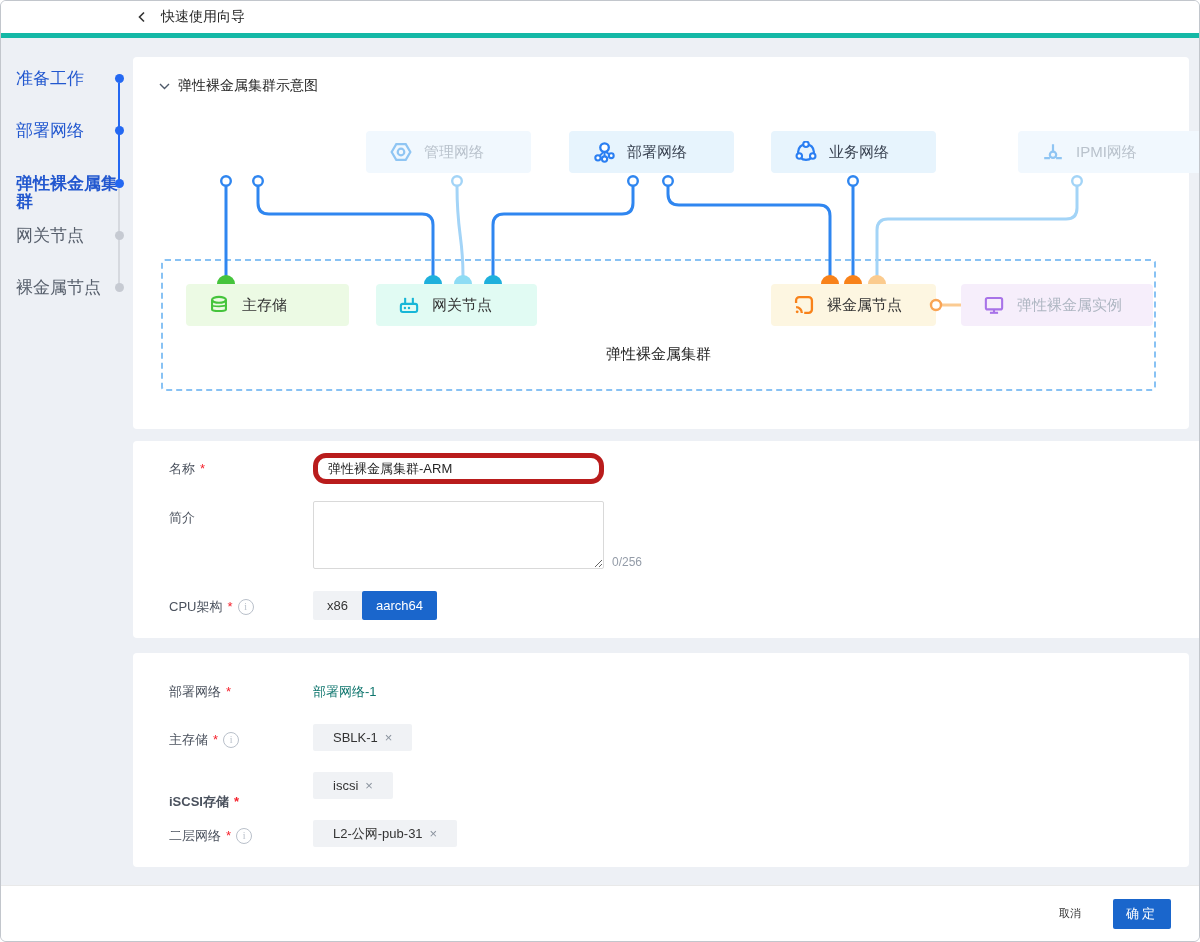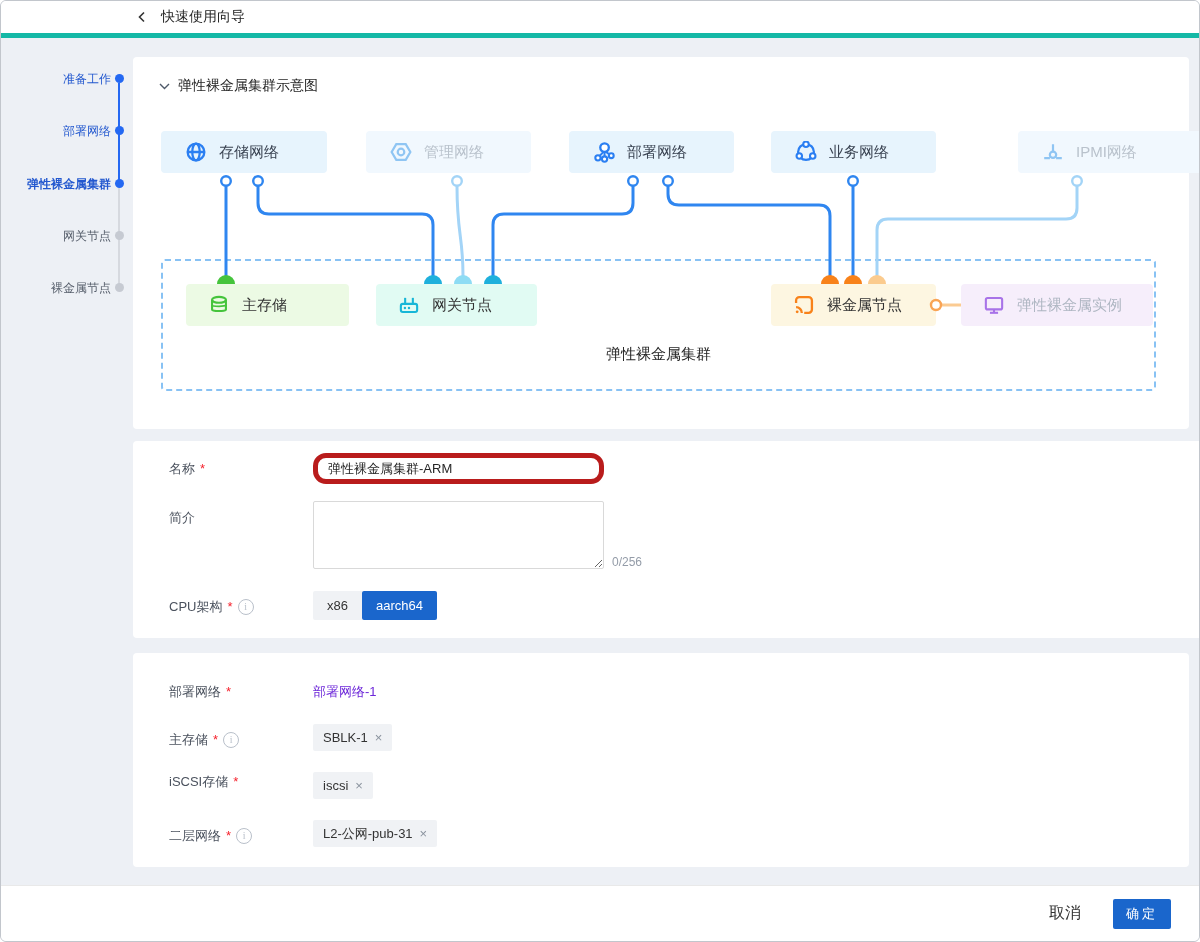--- a/index.html
+++ b/index.html
@@ -9,21 +9,21 @@
   
   .topbar{position:absolute;left:0;top:0;right:0;height:37px;background:#fff;
     border-bottom:5px solid #14b8a6;display:flex;align-items:center;padding-left:134px;box-sizing:border-box;}
   .back-btn{display:flex;align-items:center;cursor:pointer;margin-right:12px;}
   .topbar-title{font-size:14px;font-weight:500;color:#262626;}
   
   .stepper{position:absolute;left:0;top:37px;width:132px;height:300px;}
   .step-line{position:absolute;left:117px;width:2px;}
   .line-blue{top:45px;height:104px;background:#2468f2;}
   .line-gray{top:149px;height:101px;background:#d6d9df;}
-  .step{position:absolute;left:0;width:110px;text-align:right;font-size:12px;height:18px;line-height:18px;cursor:pointer;}
+  .step{position:absolute;left:15px;width:110px;text-align:left;font-size:17px;height:18px;line-height:18px;cursor:pointer;}
   .step.done,.step.current{color:#2358cf;}
   .step.current{font-weight:700;}
   .step.pending{color:#565e6b;}
   .step-dot{position:absolute;width:9px;height:9px;border-radius:50%;left:114px;}
   .dot-blue{background:#2468f2;}
   .dot-gray{background:#c6cad2;}
   .s1{top:32px;} .d1{top:36px;}
   .s2{top:84px;} .d2{top:88px;}
   .s3{top:137px;} .d3{top:141px;}
   .s4{top:189px;} .d4{top:193px;}
@@ -66,28 +66,28 @@
     border:5px solid #b91c1c;border-radius:13px;padding:0 10px;font-size:13px;color:#262626;
     font-family:"Liberation Sans","DejaVu Sans",sans-serif;outline:none;}
   .desc-area{position:absolute;left:180px;top:60px;width:291px;height:68px;box-sizing:border-box;
     border:1px solid #d9d9d9;border-radius:2px;padding:6px 10px;font-size:13px;resize:both;
     font-family:"Liberation Sans","DejaVu Sans",sans-serif;outline:none;}
   .desc-counter{position:absolute;left:479px;top:114px;font-size:12px;color:#949ca8;}
   .cpu-group{position:absolute;left:180px;top:150px;display:flex;}
   .cpu-btn{height:29px;display:flex;align-items:center;justify-content:center;font-size:13px;cursor:pointer;padding:0 14px;}
   .cpu-off{background:#f0f2f5;color:#333;border-radius:2px 0 0 2px;}
   .cpu-on{background:#1a66cc;color:#fff;border-radius:2px;}
-  .f-value{position:absolute;left:180px;font-size:13px;color:#6d28d9;height:18px;line-height:18px;}
+  .f-value{position:absolute;left:180px;font-size:13px;color:#0f766e;height:18px;line-height:18px;}
   .tag{position:absolute;left:180px;height:27px;background:#f0f2f5;border-radius:2px;display:inline-flex;
-    align-items:center;gap:7px;padding:0 10px;font-size:13px;color:#333;}
+    align-items:center;gap:7px;padding:0 20px;font-size:13px;color:#333;}
   .tag-x{color:#8a939e;font-size:13px;cursor:pointer;}
   
   .footer{position:absolute;left:0;right:0;top:884px;height:56px;background:#fff;border-top:1px solid #e9e9e9;
     display:flex;align-items:center;justify-content:flex-end;gap:26px;padding-right:28px;box-sizing:border-box;}
-  .btn-cancel{font-size:16px;color:#333;cursor:pointer;background:none;border:none;
+  .btn-cancel{font-size:11px;color:#333;cursor:pointer;background:none;border:none;
     font-family:"Liberation Sans","DejaVu Sans",sans-serif;}
   .btn-confirm{background:#1a66cc;color:#fff;border:none;border-radius:2px;height:30px;padding:0 13px;
     font-size:13px;letter-spacing:3px;cursor:pointer;font-family:"Liberation Sans","DejaVu Sans",sans-serif;}
 </style>
 </head>
 <body>
 
 <div class="frame">
 
   <div class="topbar">
@@ -115,28 +115,20 @@
   </div>
 
   <div class="panel panel-diagram">
     <div class="section-head">
       <svg width="11" height="7" viewBox="0 0 11 7">
         <polyline points="1,1 5.5,5.5 10,1" fill="none" stroke="#4e5969" stroke-width="1.4"></polyline>
       </svg>
       <span class="section-title">弹性裸金属集群示意图</span>
     </div>
 
-    <div class="netbox active nb-storage">
-      <svg width="22" height="22" viewBox="0 0 20 20">
-        <circle cx="10" cy="10" r="7.6" fill="none" stroke="#2b7ff2" stroke-width="2.1"></circle>
-        <ellipse cx="10" cy="10" rx="3.4" ry="7.6" fill="none" stroke="#2b7ff2" stroke-width="2.1"></ellipse>
-        <line x1="2.4" y1="10" x2="17.6" y2="10" stroke="#2b7ff2" stroke-width="2.1"></line>
-      </svg>
-      <span>存储网络</span>
-    </div>
     <div class="netbox disabled nb-mgmt">
       <svg width="22" height="22" viewBox="0 0 20 20">
         <polygon points="5.7,2.8 14.3,2.8 18.5,10 14.3,17.2 5.7,17.2 1.5,10" fill="none" stroke="#8fc5f3" stroke-width="2"></polygon>
         <circle cx="10" cy="10" r="3" fill="none" stroke="#8fc5f3" stroke-width="2"></circle>
       </svg>
       <span>管理网络</span>
     </div>
     <div class="netbox active nb-deploy">
       <svg width="22" height="22" viewBox="0 0 20 20">
         <line x1="10.5" y1="9" x2="5" y2="14.5" stroke="#2b7ff2" stroke-width="1.8"></line>
@@ -269,21 +261,21 @@
     <div class="f-label" style="top:78px;">
       <span>主存储</span>
         <span class="req">*</span>
       <span class="info-icon"></span>
     </div>
     <div class="tag" style="top:71px;">
       <span>SBLK-1</span>
       <span class="tag-x">×</span>
     </div>
 
-    <div class="f-label" style="top:120px;">
+    <div class="f-label" style="top:140px;font-weight:bold;">
       <span>iSCSI存储</span>
         <span class="req">*</span>
     </div>
     <div class="tag" style="top:119px;">
       <span>iscsi</span>
       <span class="tag-x">×</span>
     </div>
 
     <div class="f-label" style="top:174px;">
       <span>二层网络</span>

